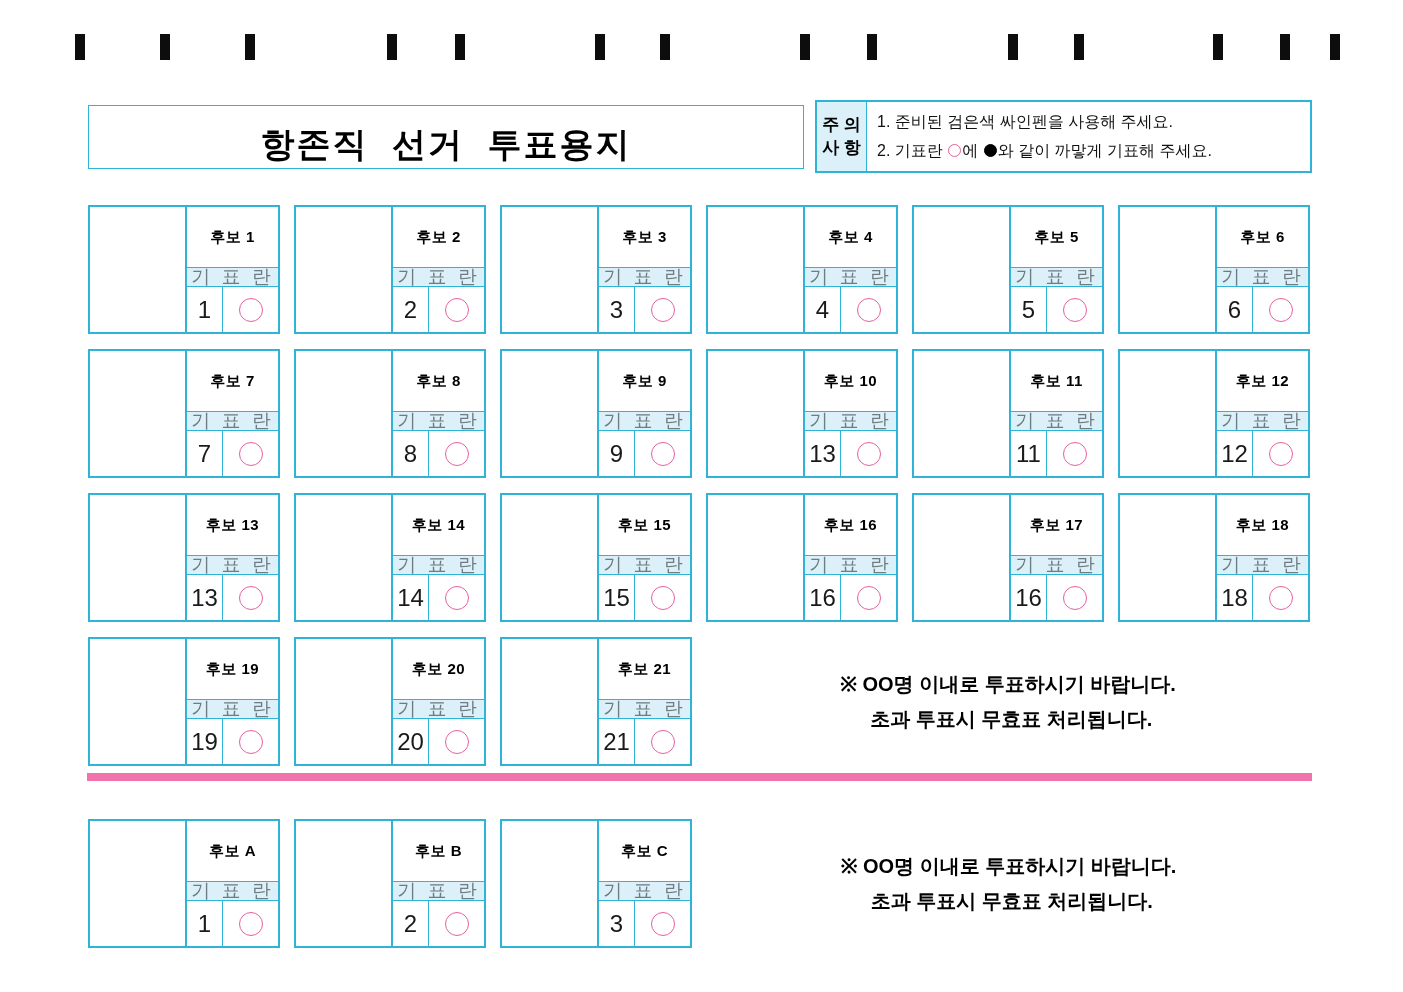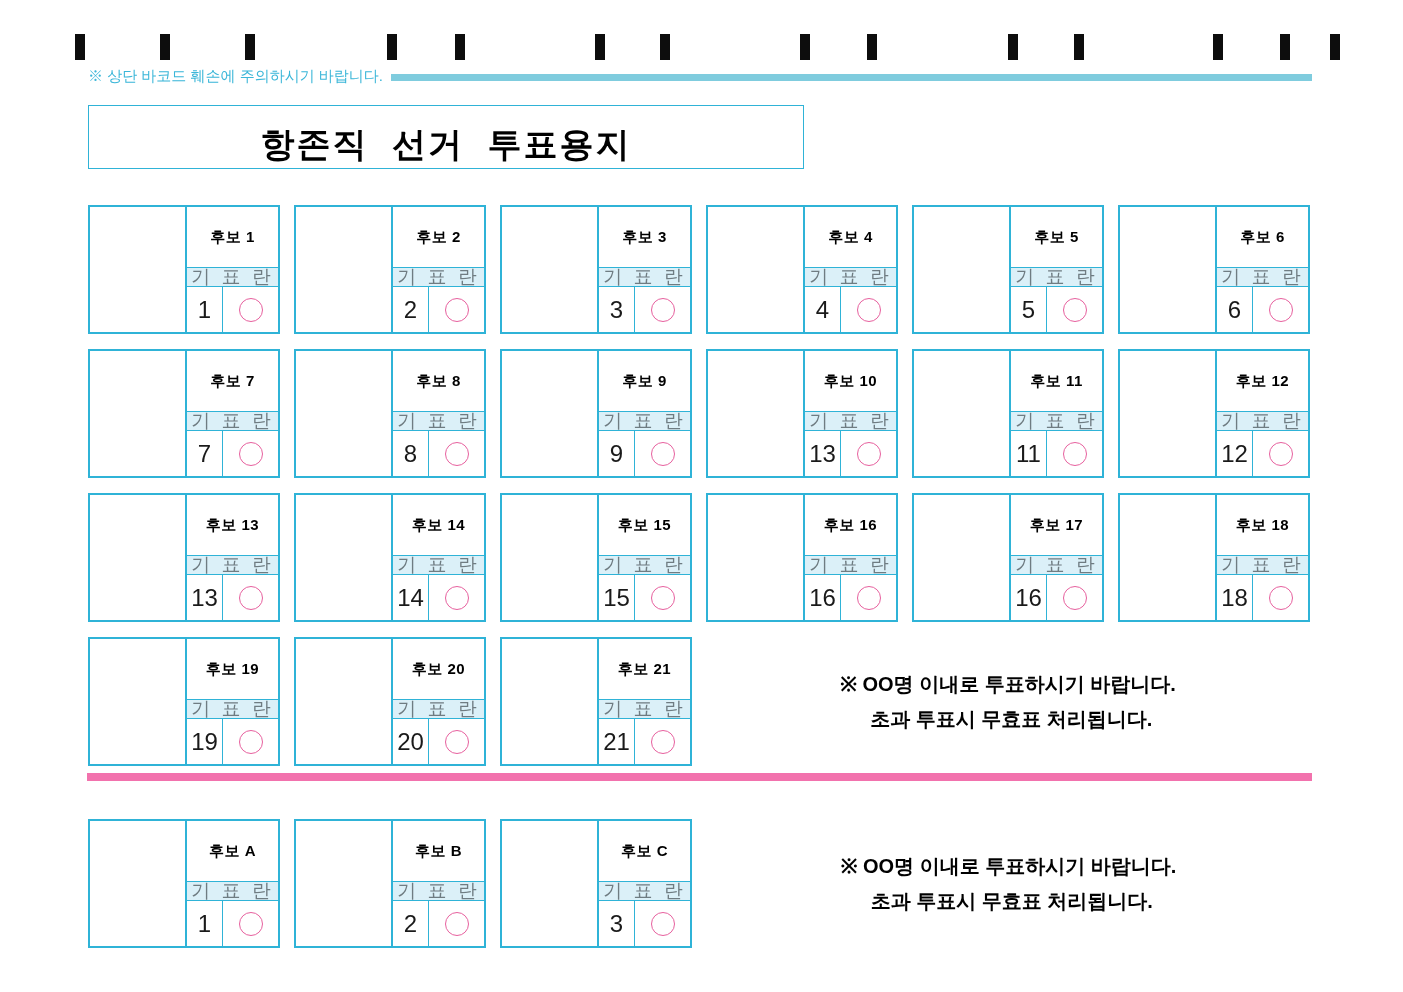--- a/index.html
+++ b/index.html
@@ -83,29 +83,37 @@
       <div class="bar" style="left: 660px;"></div>
       <div class="bar" style="left: 800px;"></div>
       <div class="bar" style="left: 867px;"></div>
       <div class="bar" style="left: 1008px;"></div>
       <div class="bar" style="left: 1074px;"></div>
       <div class="bar" style="left: 1213px;"></div>
       <div class="bar" style="left: 1280px;"></div>
       <div class="bar" style="left: 1330px;"></div>
     </div>
 
-  <div class="warn-row">
-    <span class="warn-text">※ 상단 바코드 훼손에 주의하시기 바랍니다.</span>
-    <div class="warn-line"></div>
-  </div>
 
   <div class="title-box">
     <span class="title-text">항존직 선거 투표용지</span>
   </div>
 
+  <div class="notice-box">
+    <div class="notice-label">
+      <span>주 의</span>
+      <span>사 항</span>
+    </div>
+    <div class="notice-items">
+      <div>1. 준비된 검은색 싸인펜을 사용해 주세요.</div>
+      <div>
+        <span>2. 기표란 </span><span class="inline-circle empty"></span><span>에 </span><span class="inline-circle filled"></span><span>와 같이 까맣게 기표해 주세요.</span>
+      </div>
+    </div>
+  </div>
 
   <div class="grid" id="main-grid">
     <div class="note grid-note">
       <div class="note-inner">
         <div>※ OO명 이내로 투표하시기 바랍니다.</div>
         <div class="note-l2">초과 투표시 무효표 처리됩니다.</div>
       </div>
     </div>
 
   <div class="box">

